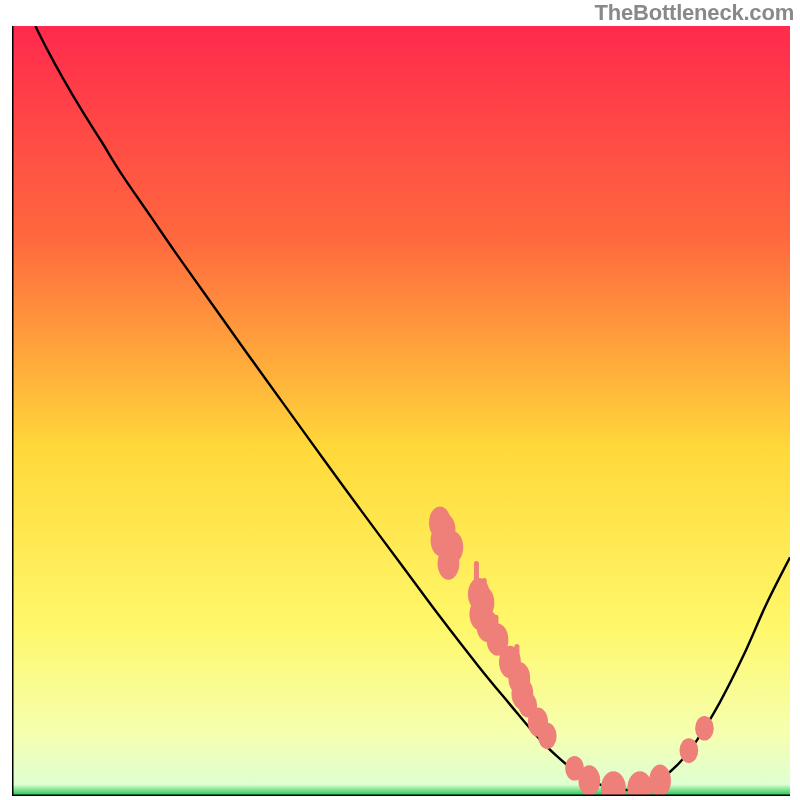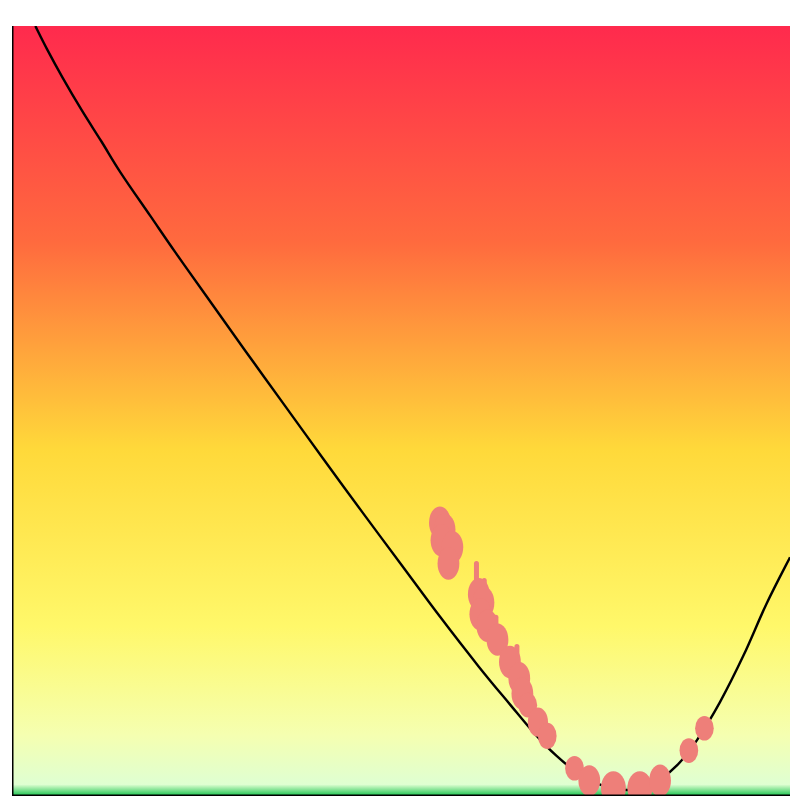--- a/index.html
+++ b/index.html
@@ -32,20 +32,21 @@
     top: 26px;
     width: 778px;
     height: 770px;
     display: block;
   }
 </style>
 </head>
 <body>
 
 <div class="chart-container">
+  <div class="watermark">TheBottleneck.com</div>
   <svg class="plot" viewBox="0 0 778 770">
     <defs>
       <linearGradient id="bg-grad" x1="0" y1="0" x2="0" y2="1">
           <stop offset="0%" stop-color="#ff2a4d"></stop>
           <stop offset="28.000000000000004%" stop-color="#ff6a3e"></stop>
           <stop offset="55.00000000000001%" stop-color="#ffd93a"></stop>
           <stop offset="78%" stop-color="#fff86a"></stop>
           <stop offset="92%" stop-color="#f5ffb0"></stop>
           <stop offset="98.5%" stop-color="#dfffd2"></stop>
           <stop offset="100%" stop-color="#17c24c"></stop>

